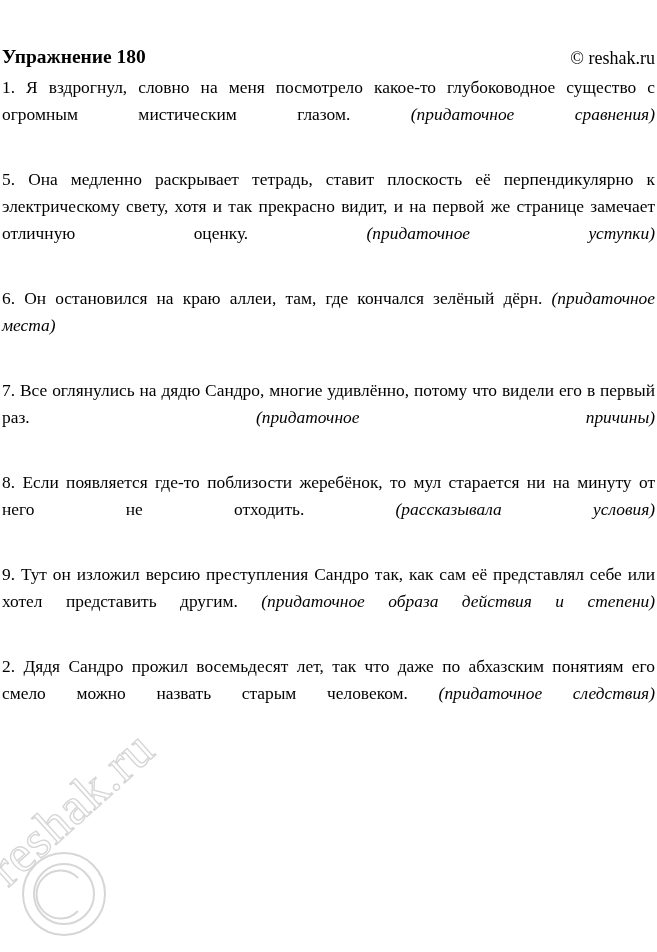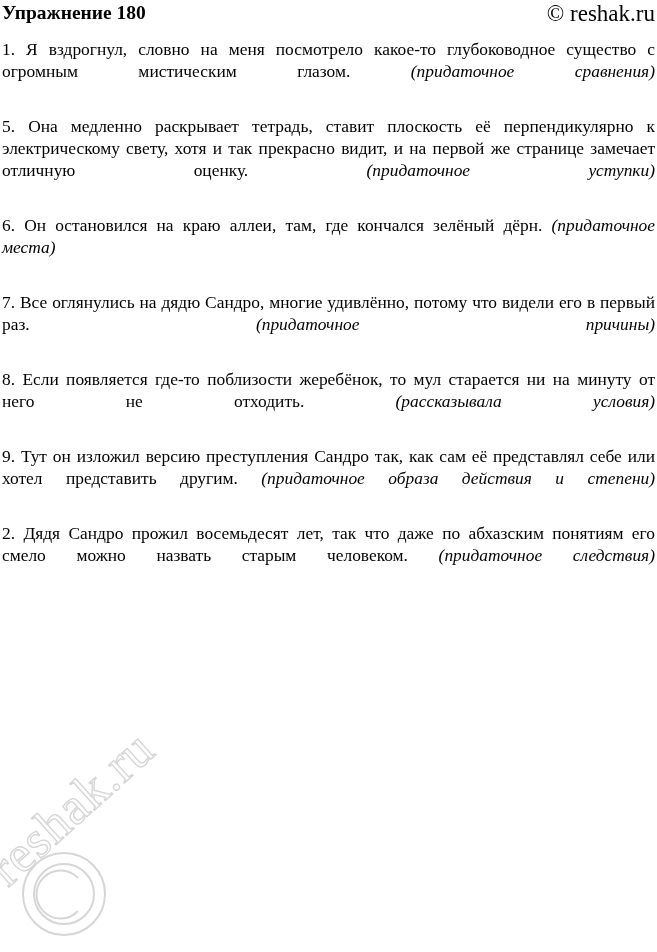--- a/index.html
+++ b/index.html
@@ -52,50 +52,51 @@
     position: relative;
     z-index: 1;
     padding: 0 2px;
     box-sizing: border-box;
     width: 657px;
   }
 
   .header-row {
     position: relative;
     height: 30px;
+    margin-top: 44px;
   }
   .doc-title {
     position: absolute;
     left: 0;
     top: 0;
     font-size: 19.5px;
     font-weight: bold;
     line-height: 26px;
     white-space: nowrap;
   }
   .copyright {
     position: absolute;
     right: 0;
     top: 1px;
-    font-size: 23px;
+    font-size: 18px;
     line-height: 26px;
     white-space: nowrap;
   }
 
   .answers {
     margin: 0;
     padding: 0;
     list-style: none;
   }
   .answer-item {
     text-align: justify;
     text-justify: inter-word;
     font-size: 17.4px;
-    line-height: 22px;
-    margin: 8px 0 11px 0;
+    line-height: 27px;
+    margin: 0 0 11px 0;
     
   }
   .answer-item:last-child {
     margin-bottom: 0;
   }
   .answer-item .tag {
     font-style: italic;
   }
   
   .answer-item::after {

